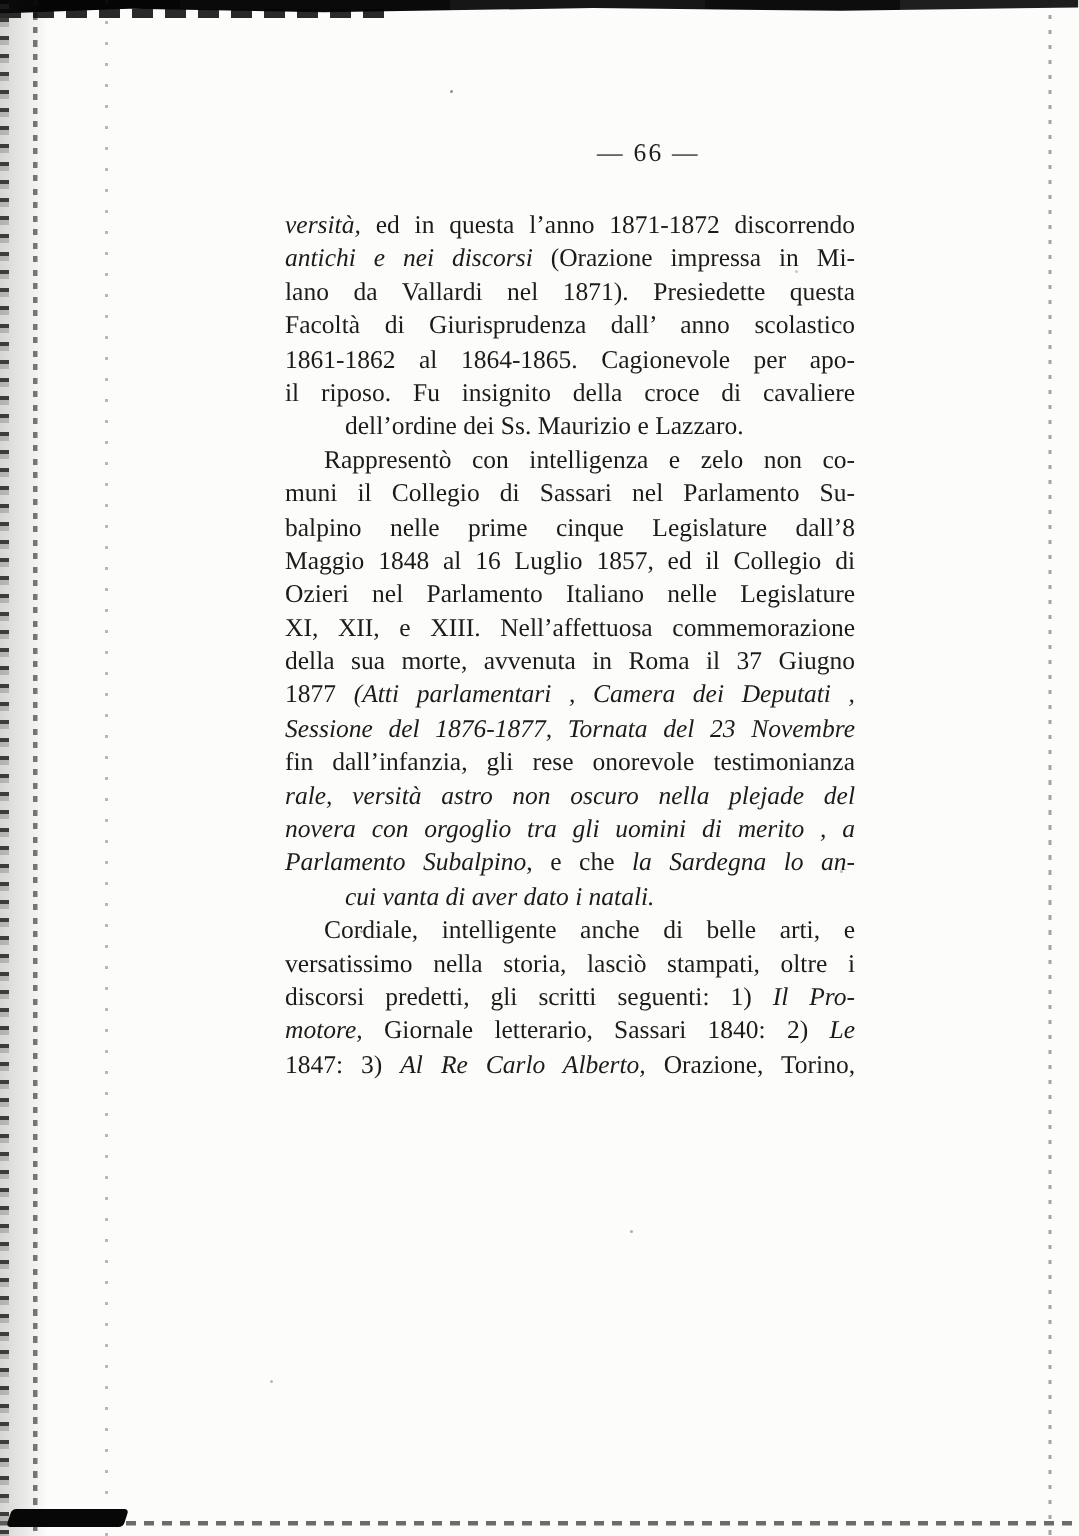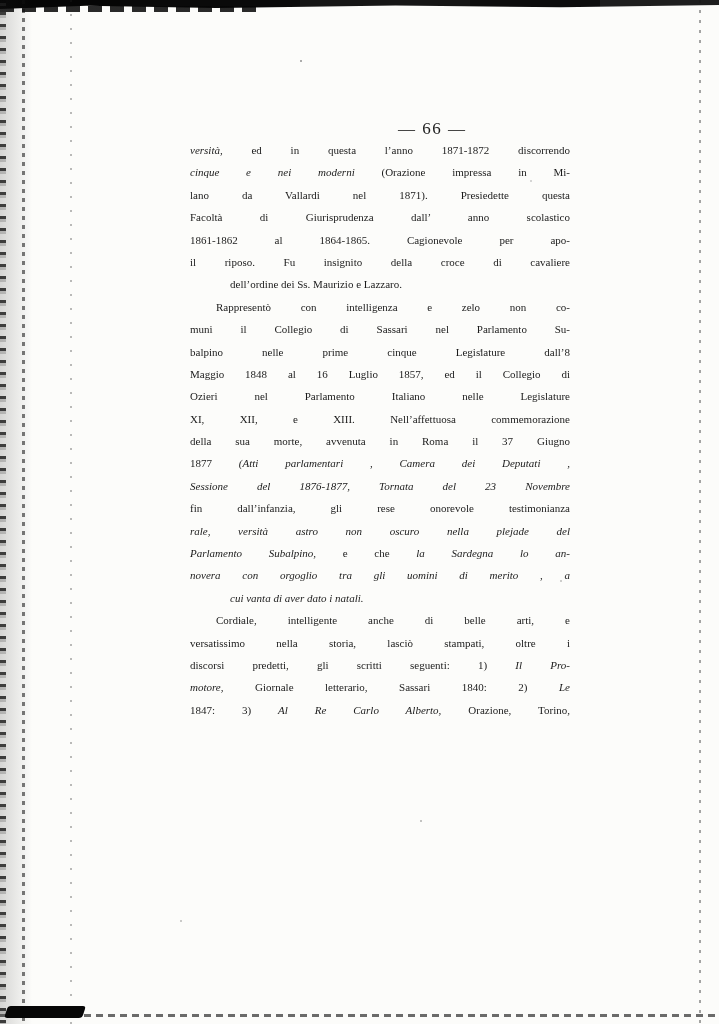--- a/index.html
+++ b/index.html
@@ -52,26 +52,26 @@
   .specks {
     position:absolute; left:300px; top:60px; width:2px; height:2px;
     background:rgba(40,40,40,.5); border-radius:50%;
     box-shadow: 180px 290px 0 rgba(50,50,50,.45), -60px 560px 0 rgba(50,50,50,.4),
                 120px 760px 0 rgba(60,60,60,.4), 260px 520px 0 rgba(70,70,70,.35),
                 -120px 860px 0 rgba(60,60,60,.35), 230px 120px 0 rgba(80,80,80,.3);
   }
 
   
   .page-number {
-    position:absolute; left:398px; top:119px;
+    position:absolute; left:398px; top:92px;
     font-size:17px; letter-spacing:1.5px; color:#1e1e1e;
   }
   .textblock {
     position:absolute; left:190px; top:139px; width:380px;
-    color:#1b1b1b; font-size:11px; line-height:22.4px;
+    color:#1b1b1b; font-size:17px; line-height:22.4px;
   }
   .par { margin:0; }
   .line {
     text-align:justify; text-align-last:justify;
     height:22.4px; overflow:visible;
   }
   .line.end { text-align-last:left;margin-left:40px; }
   .par.indent .line:first-child { text-indent:26px; }
   .seg-italic { font-style:italic; }
   .seg-roman  { font-style:normal; }
@@ -89,41 +89,41 @@
   <div class="edge-right-dots"></div>
   <div class="edge-bottom"></div>
   <div class="blob-bottom-left"></div>
   <div class="specks"></div>
 
   <div class="page-number">— 66 —</div>
 
   <div class="textblock">
       <div class="par">
         <div class="line"><span class="seg-italic">versità,</span><span class="seg-roman"> ed in questa l’anno 1871-1872 discorrendo</span></div>
-        <div class="line"><span class="seg-italic">cinque e nei moderni </span><span class="seg-roman">(Orazione impressa in Mi-</span></div>
+        <div class="line"><span class="seg-italic">antichi e nei discorsi </span><span class="seg-roman">(Orazione impressa in Mi-</span></div>
         <div class="line"><span class="seg-roman">lano da Vallardi nel 1871). Presiedette questa</span></div>
         <div class="line"><span class="seg-roman">Facoltà di Giurisprudenza dall’ anno scolastico</span></div>
         <div class="line"><span class="seg-roman">1861-1862 al 1864-1865. Cagionevole per apo-</span></div>
         <div class="line"><span class="seg-roman">il riposo. Fu insignito della croce di cavaliere</span></div>
         <div class="line end"><span class="seg-roman">dell’ordine dei Ss. Maurizio e Lazzaro.</span></div>
       </div>
       <div class="par indent">
         <div class="line"><span class="seg-roman">Rappresentò con intelligenza e zelo non co-</span></div>
         <div class="line"><span class="seg-roman">muni il Collegio di Sassari nel Parlamento Su-</span></div>
         <div class="line"><span class="seg-roman">balpino nelle prime cinque Legislature dall’8</span></div>
         <div class="line"><span class="seg-roman">Maggio 1848 al 16 Luglio 1857, ed il Collegio di</span></div>
         <div class="line"><span class="seg-roman">Ozieri nel Parlamento Italiano nelle Legislature</span></div>
         <div class="line"><span class="seg-roman">XI, XII, e XIII. Nell’affettuosa commemorazione</span></div>
         <div class="line"><span class="seg-roman">della sua morte, avvenuta in Roma il 37 Giugno</span></div>
         <div class="line"><span class="seg-roman">1877 </span><span class="seg-italic">(Atti parlamentari , Camera dei Deputati ,</span></div>
         <div class="line"><span class="seg-italic">Sessione del 1876-1877, Tornata del 23 Novembre</span></div>
         <div class="line"><span class="seg-roman">fin dall’infanzia, gli rese onorevole testimonianza</span></div>
         <div class="line"><span class="seg-italic">rale, versità astro non oscuro nella plejade del</span></div>
+        <div class="line"><span class="seg-italic">novera con orgoglio tra gli uomini di merito , a</span></div>
         <div class="line"><span class="seg-italic">Parlamento Subalpino</span><span class="seg-roman">, e che </span><span class="seg-italic">la Sardegna lo an-</span></div>
-        <div class="line"><span class="seg-italic">novera con orgoglio tra gli uomini di merito , a</span></div>
         <div class="line end"><span class="seg-italic">cui vanta di aver dato i natali.</span></div>
       </div>
       <div class="par indent">
         <div class="line"><span class="seg-roman">Cordiale, intelligente anche di belle arti, e</span></div>
         <div class="line"><span class="seg-roman">versatissimo nella storia, lasciò stampati, oltre i</span></div>
         <div class="line"><span class="seg-roman">discorsi predetti, gli scritti seguenti: 1) </span><span class="seg-italic">Il Pro-</span></div>
         <div class="line"><span class="seg-italic">motore,</span><span class="seg-roman"> Giornale letterario, Sassari 1840: 2) </span><span class="seg-italic">Le</span></div>
         <div class="line"><span class="seg-roman">1847: 3) </span><span class="seg-italic">Al Re Carlo Alberto,</span><span class="seg-roman"> Orazione, Torino,</span></div>
       </div>
     </div>

